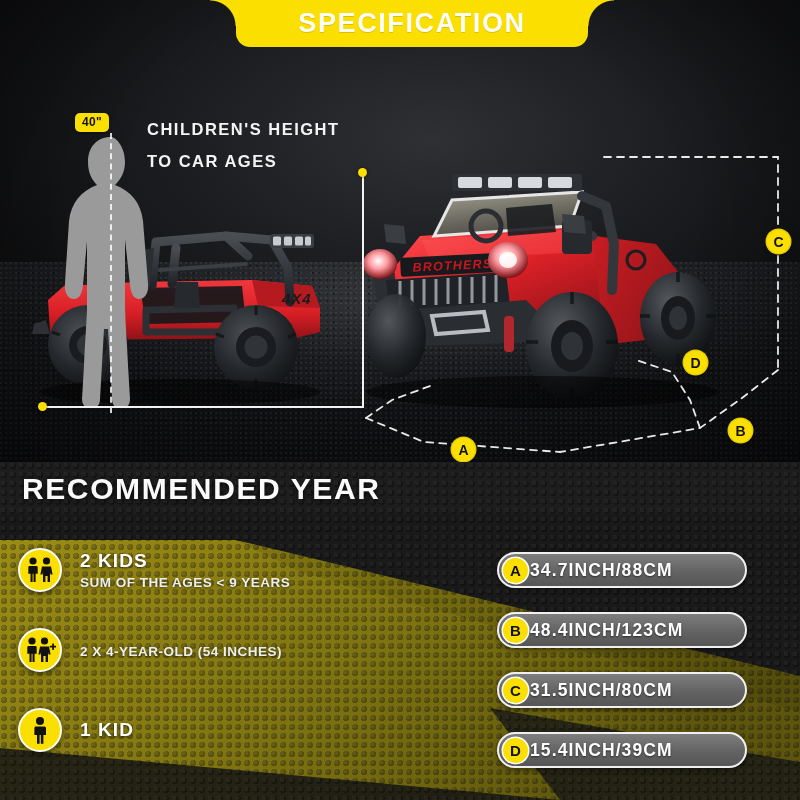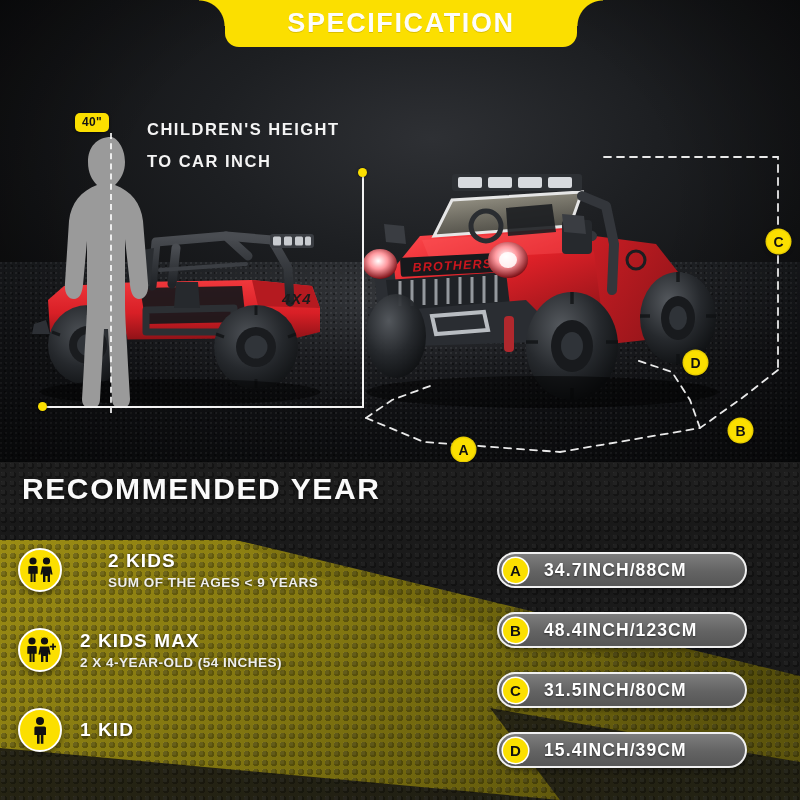--- a/index.html
+++ b/index.html
@@ -35,21 +35,21 @@
       radial-gradient(circle at 3px 4px, rgba(0,0,0,.4) 0.7px, transparent 1.1px);
     background-size:5px 5px, 7px 7px;
     opacity:.85;
   }
   .vignette{
     position:absolute; inset:0; pointer-events:none;
     background:radial-gradient(ellipse 600px 430px at 50% 42%, rgba(0,0,0,0) 45%, rgba(0,0,0,.55) 100%);
   }
 
   
-  .banner-wrap { position:absolute; left:1px; top:0; width:688px; height:50px; z-index:40; }
+  .banner-wrap { position:absolute; left:12px; top:0; width:688px; height:50px; z-index:40; }
   .banner {
     position:absolute; left:224px; top:0; width:352px; height:47px;
     background:#fbdf00;
     border-bottom-left-radius:14px; border-bottom-right-radius:14px;
     display:flex; align-items:center; justify-content:center;
   }
   .banner::before, .banner::after{
     content:""; position:absolute; top:0; width:26px; height:26px;
     background:radial-gradient(circle at 0 100%, transparent 25px, #fbdf00 26px);
   }
@@ -155,21 +155,21 @@
     box-shadow:0 2px 5px rgba(0,0,0,.45);
   }
   .pill-letter{
     width:25px; height:25px; margin-left:4px; border-radius:50%;
     background:#fbdf00; color:#111; flex:0 0 auto;
     display:flex; align-items:center; justify-content:center;
     font-size:15px; font-weight:700;
     box-shadow:0 0 0 1.5px #fff;
   }
   .pill-val{
-    margin-left:16px; color:#fff; font-size:17.5px; font-weight:700; letter-spacing:1.1px;
+    margin-left:2px; color:#fff; font-size:17.5px; font-weight:700; letter-spacing:1.1px;
     white-space:nowrap; text-shadow:0 1px 2px rgba(0,0,0,.55);
   }
 </style>
 </head>
 <body>
 
 <div id="page">
 
   <div class="top-section">
     <div class="floor"></div>
@@ -359,21 +359,21 @@
           L73 232 C72 208 70 186 70 170 L70 106 L75 152
           C76 161 79 166 84 166 C90 166 94 160 93 150
           L88 88 C86 70 76 58 60 52 C66 46 70 39 70 29
           C70 14 61 4 56 4 Z"></path>
       </svg>
     </div>
     <div class="kid-center-line"></div>
     <div class="badge-40">40"</div>
 
     <div class="head-line l1">CHILDREN'S HEIGHT</div>
-    <div class="head-line l2">TO CAR INCH</div>
+    <div class="head-line l2">TO CAR AGES</div>
 
     <svg class="dash-path" viewBox="0 0 800 462" preserveAspectRatio="none">
       <g fill="none" stroke="#e9e9e9" stroke-width="1.8" stroke-dasharray="7 6" stroke-linecap="round">
 
         <path d="M604 157 L778 157 L778 370"></path>
 
         <path d="M778 370 L742 398 L700 428 L560 452"></path>
 
         <path d="M700 428 L690 400 L672 372 L636 360"></path>
 
@@ -417,21 +417,21 @@
     </div>
 
     <svg width="800" height="338" viewBox="0 0 800 338" preserveAspectRatio="none" style="position:absolute;inset:0;z-index:5;opacity:.45;">
       <polygon points="236,78 800,214 800,338 0,338 0,78" fill="none"></polygon>
       <polygon points="236,78 800,214 800,250 300,110" fill="#000" opacity=".18"></polygon>
     </svg>
   </div>
 
   <div class="ages-title">RECOMMENDED YEAR</div>
 
-  <div class="age-row" style="top:548px;gap:28px;">
+  <div class="age-row" style="top:548px;">
     <div class="age-icon">
       <svg width="30" height="28" viewBox="0 0 30 28">
         <g fill="#111">
           <circle cx="8" cy="5" r="3.6"></circle>
           <path d="M4.6 10 h6.8 a1.3 1.3 0 0 1 1.3 1.3 v6.4 h-2.1 v8.3 h-2.1 v-8.3 h-0.9 v8.3 h-2.1 v-8.3 h-2.2 v-6.4 a1.3 1.3 0 0 1 1.3 -1.3z"></path>
           <circle cx="21.5" cy="5" r="3.6"></circle>
           <path d="M17 10.4 h9 l1.6 8 h-2.1 l-0.5 -2.6 v10.2 h-2.4 v-6.1 h-2.2 v6.1 h-2.4 v-10.2 l-0.5 2.6 h-2.1z"></path>
           <path d="M18.4 1.2 l1.4 1.2 h3.4 l1.4 -1.2 -1.2 2.2 h-3.8z"></path>
         </g>
       </svg>
@@ -449,21 +449,20 @@
           <circle cx="8" cy="5" r="3.6"></circle>
           <path d="M4.6 10 h6.8 a1.3 1.3 0 0 1 1.3 1.3 v6.4 h-2.1 v8.3 h-2.1 v-8.3 h-0.9 v8.3 h-2.1 v-8.3 h-2.2 v-6.4 a1.3 1.3 0 0 1 1.3 -1.3z"></path>
           <circle cx="20.5" cy="5" r="3.6"></circle>
           <path d="M16 10.4 h9 l1.6 8 h-2.1 l-0.5 -2.6 v10.2 h-2.4 v-6.1 h-2.2 v6.1 h-2.4 v-10.2 l-0.5 2.6 h-2.1z"></path>
           <path d="M17.4 1.2 l1.4 1.2 h3.4 l1.4 -1.2 -1.2 2.2 h-3.8z"></path>
           <path d="M28.2 7.4 h1.7 v2.4 h2.4 v1.7 h-2.4 v2.4 h-1.7 v-2.4 h-2.4 v-1.7 h2.4z"></path>
         </g>
       </svg>
     </div>
     <div class="age-txt">
-      <div class="age-title">2 KIDS MAX</div>
       <div class="age-sub">2 X 4-YEAR-OLD (54 INCHES)</div>
     </div>
   </div>
 
   <div class="age-row" style="top:708px;">
     <div class="age-icon">
       <svg width="22" height="28" viewBox="0 0 22 28">
         <g fill="#111">
           <circle cx="11" cy="5" r="4"></circle>
           <path d="M6.6 10.5 h8.8 a1.6 1.6 0 0 1 1.6 1.6 v7 h-2.6 v8.6 h-2.6 v-8.6 h-1.2 v8.6 h-2.6 v-8.6 h-2.6 v-7 a1.6 1.6 0 0 1 1.2 -1.6z"></path>

